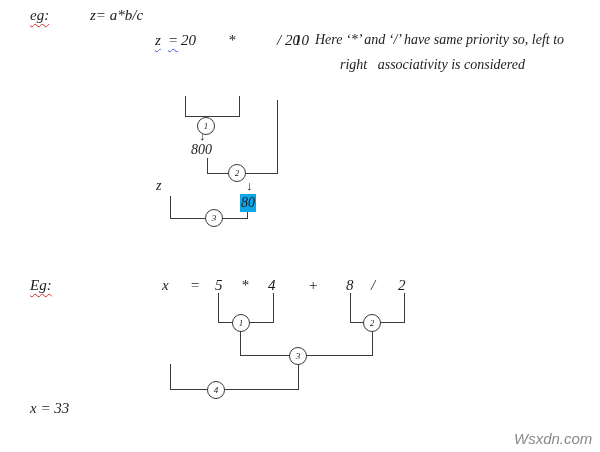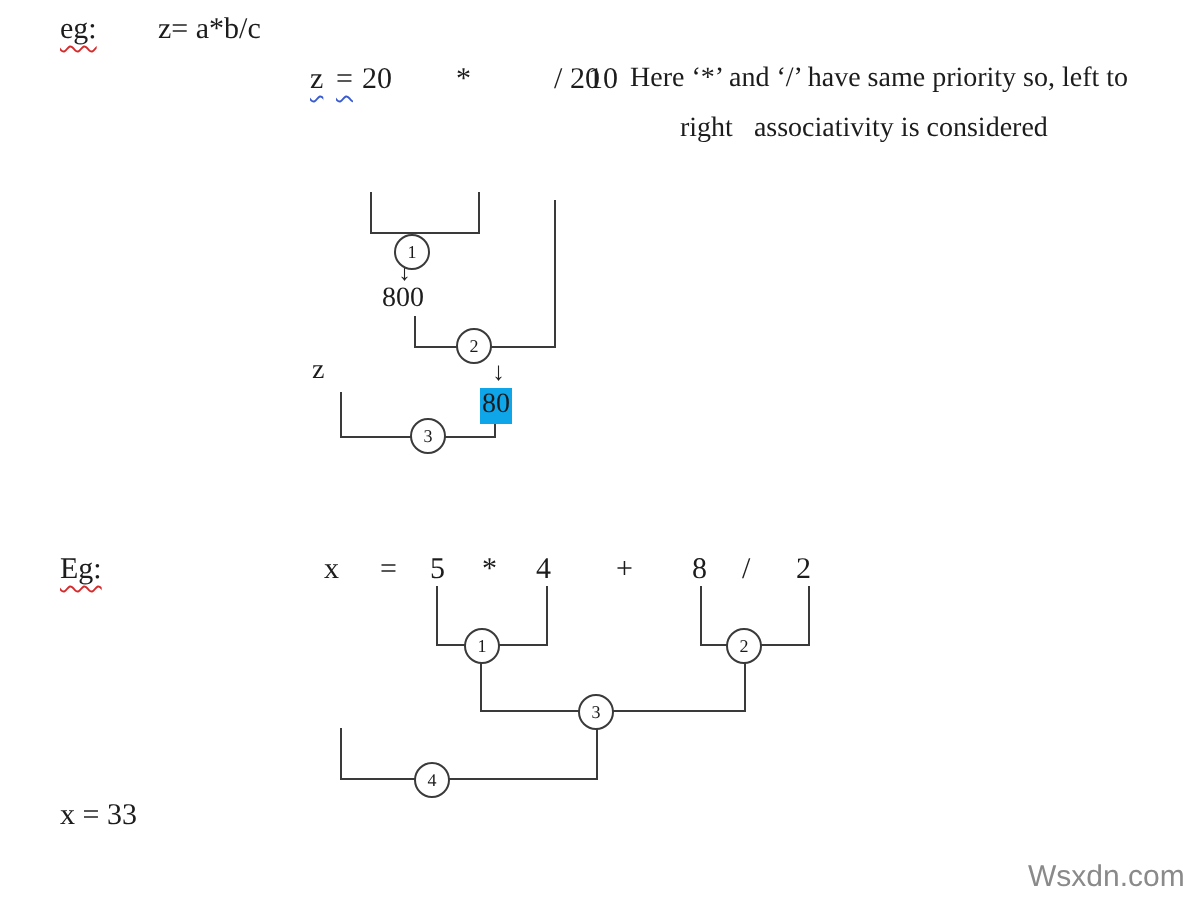--- a/index.html
+++ b/index.html
@@ -5,20 +5,21 @@
   html, body { margin: 0; padding: 0; background: #ffffff; }
   .canvas {
     position: relative;
     width: 600px;
     height: 452px;
     background: #ffffff;
     overflow: hidden;
     font-family: "Liberation Serif", serif;
     color: #1c1c1c;
     font-size: 15px;
+    font-style: italic;
   }
   .t { position: absolute; white-space: pre; line-height: 1.25; }
   .small { font-size: 14px; }
   .note { font-size: 14px; }
   .wavy-red {
     text-decoration-line: underline;
     text-decoration-style: wavy;
     text-decoration-color: #d42a2a;
     text-decoration-thickness: 1px;
     text-underline-offset: 3px;
@@ -61,21 +62,21 @@
     font-size: 15px;
     color: #8a8a8a;
   }
 </style>
 </head>
 <body>
 
 <div class="canvas">
 
   <span class="t wavy-red" style="left:30px; top:6px;">eg:</span>
-  <span class="t" style="left:79px; top:6px;">z= a*b/c</span>
+  <span class="t" style="left:90px; top:6px;">z= a*b/c</span>
 
   <span class="t wavy-blue" style="left:155px; top:31px;">z</span>
   <span class="t wavy-blue" style="left:168px; top:31px;">=</span>
   <span class="t" style="left:181px; top:31px;">20</span>
   <span class="t" style="left:228px; top:31px;">*</span>
   <span class="t" style="left:267px; top:31px;margin-left:18px;">20</span>
   <span class="t" style="left:277px; top:31px;">/</span>
   <span class="t" style="left:294px; top:31px;">10</span>
 
   <span class="t note" style="left:315px; top:31px;">Here ‘*’ and ‘/’ have same priority so, left to</span>

